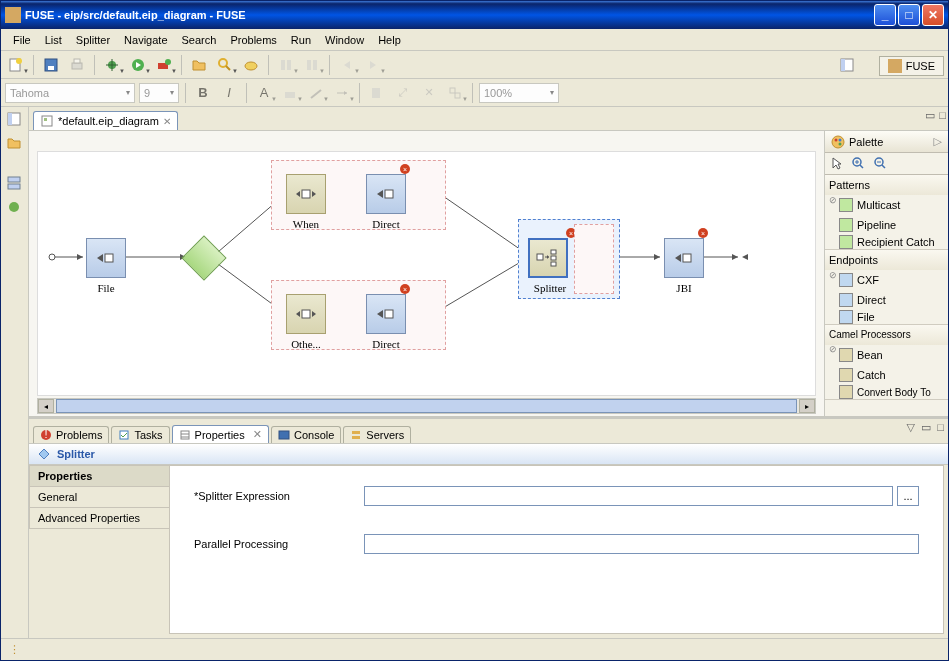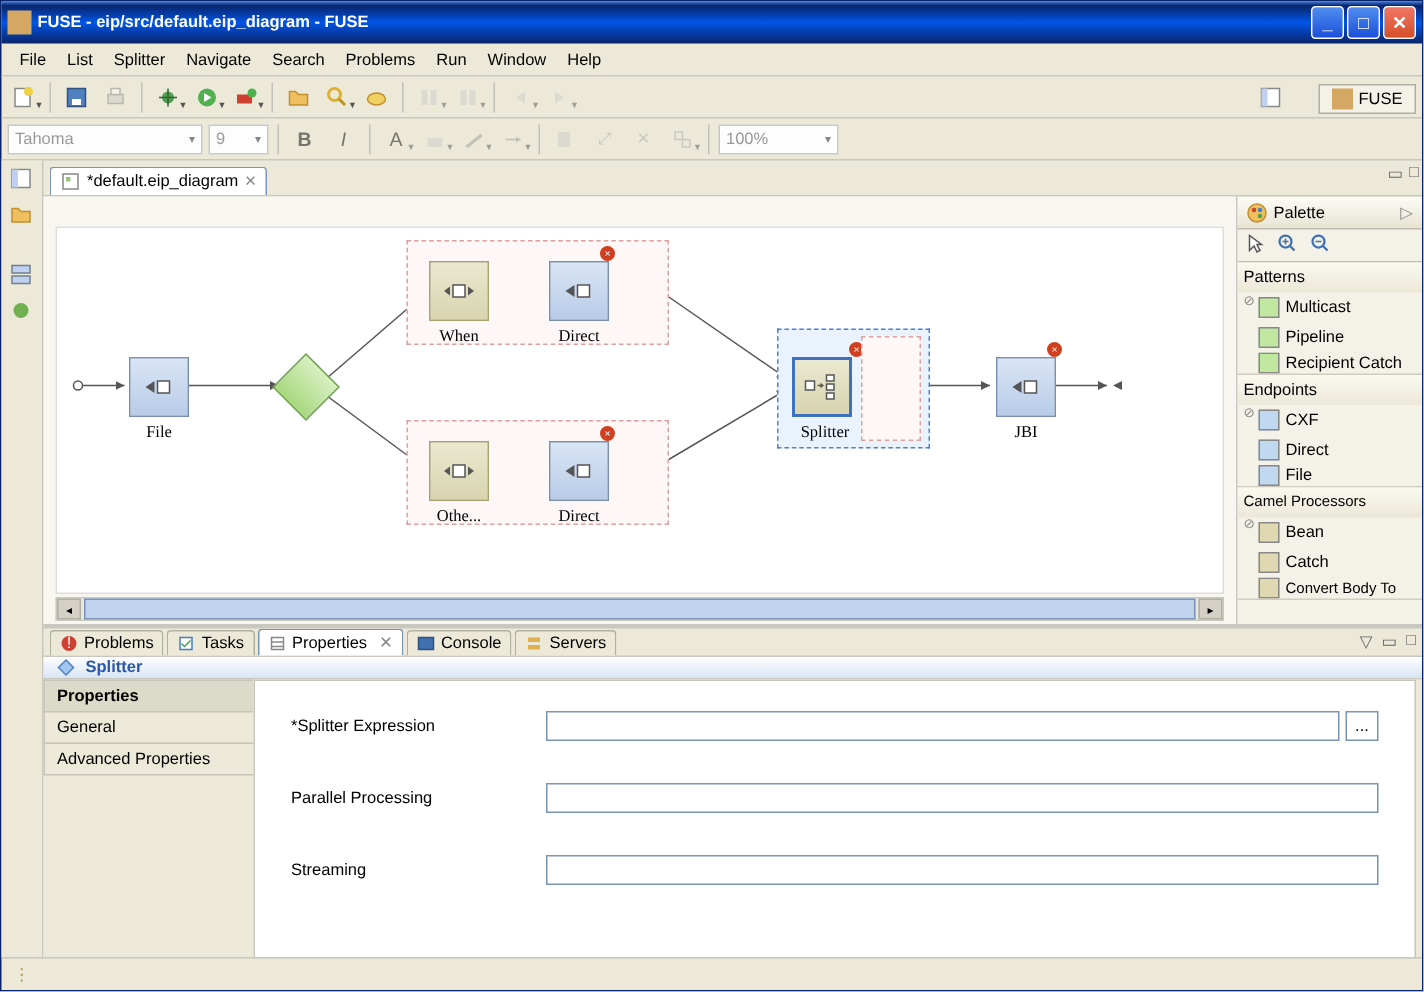--- a/index.html
+++ b/index.html
@@ -606,27 +606,20 @@
               <input class="finput" value="" style="">
               <div class="fbtn">...</div>
             </div>
             <div class="frow">
               <div class="flbl">Parallel Processing</div>
               <div style="flex:1;position:relative">
                 <input class="finput" style="width: 100%;" value="">
               </div>
               <div class="fdd">▼</div>
             </div>
-            <div class="frow">
-              <div class="flbl">Streaming</div>
-              <div style="flex:1;position:relative">
-                <input class="finput" style="width: 100%;" value="">
-              </div>
-              <div class="fdd">▼</div>
-            </div>
           </div>
         </div>
       </div>
     </div>
   </div>
 
   <div class="statusbar">
     <span style="color:#c09030">⋮</span>
   </div>
 </div>

